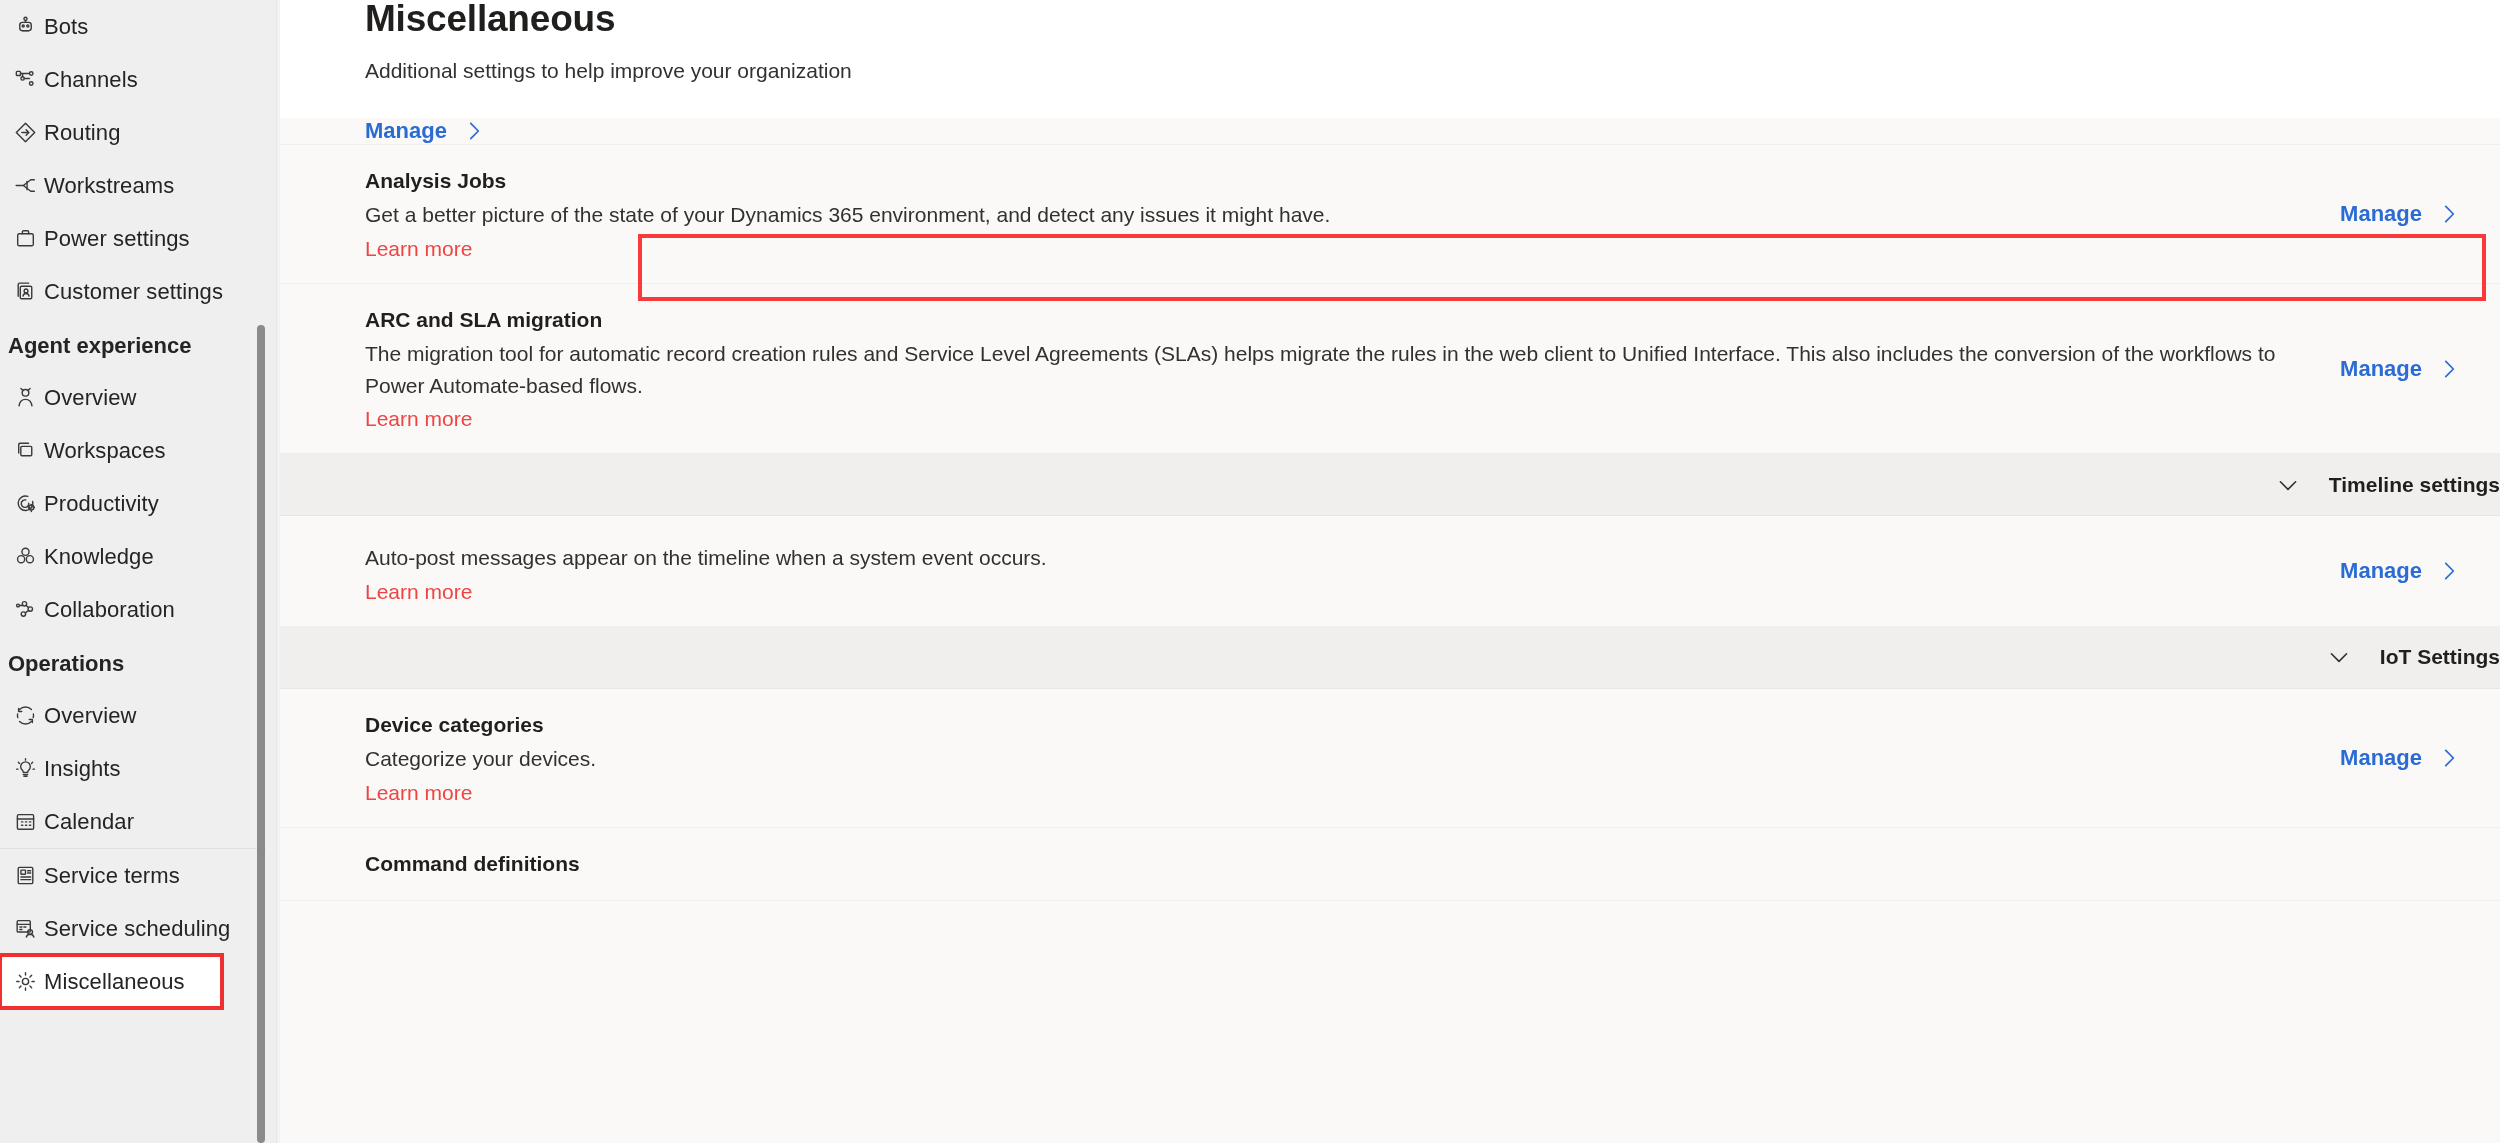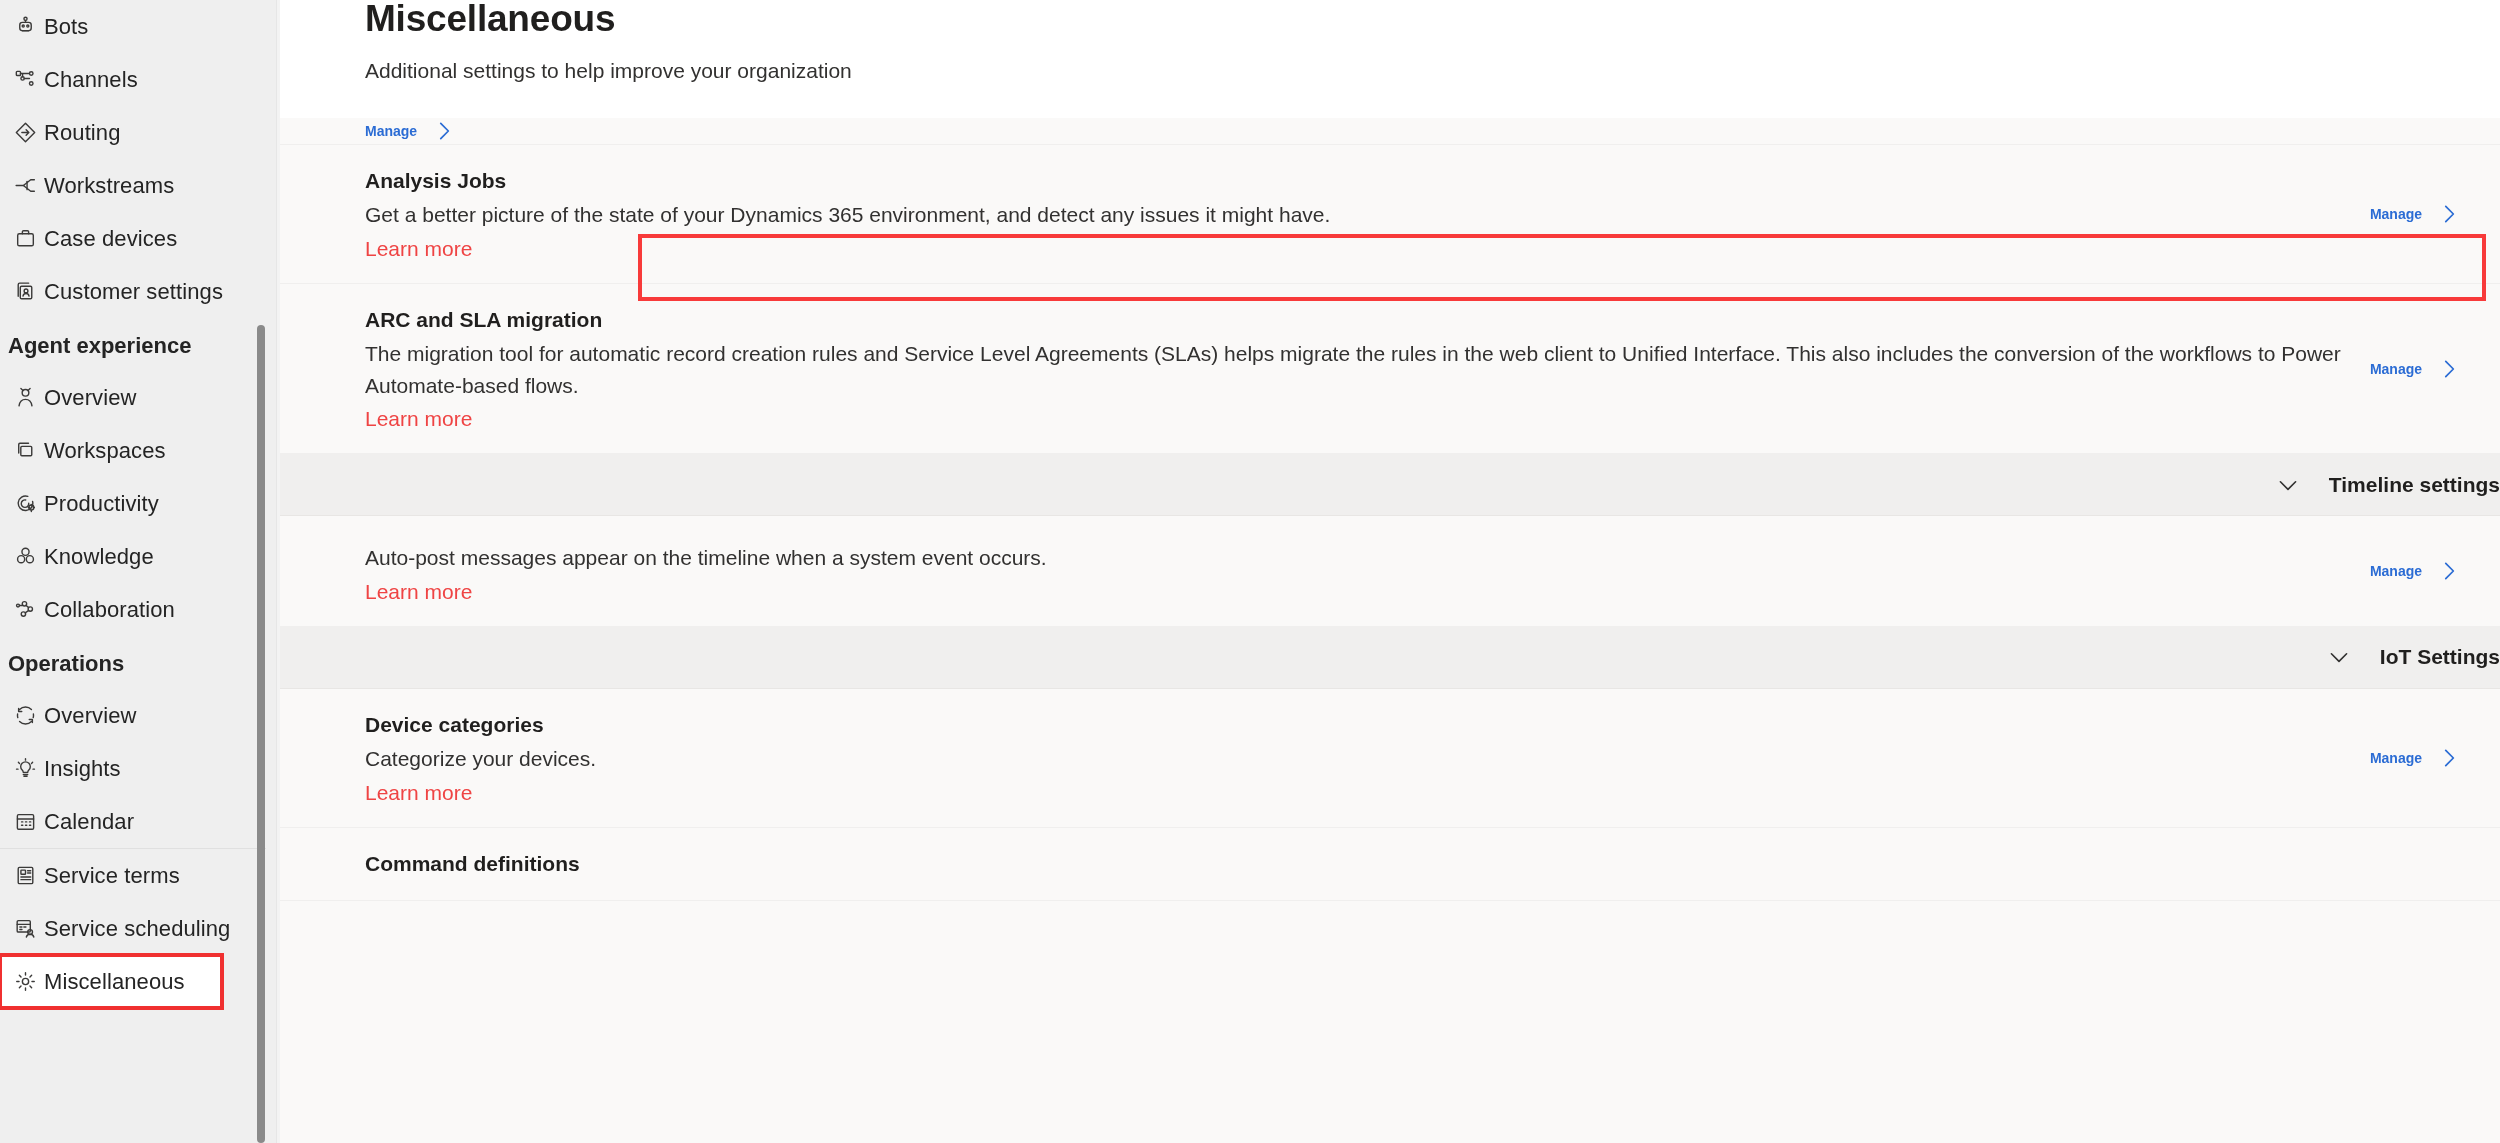--- a/index.html
+++ b/index.html
@@ -160,21 +160,21 @@
     flex: 0 0 auto;
     display: flex;
     align-items: center;
     gap: 14px;
     padding-right: 18px;
     color: #2b6cd4;
     cursor: pointer;
     white-space: nowrap;
   }
   .manage .mtxt {
-    font-size: 14px;
+    font-size: 22px;
     font-weight: 600;
     color: #2b6cd4;
   }
   .manage .chev { display: flex; align-items: center; }
 
   .group-header {
     display: flex;
     align-items: center;
     height: 62px;
     background: #f0efee;
@@ -259,21 +259,21 @@
           </span>
           <span class="lbl">Workstreams</span>
         </div>
         <div class="nav-item">
           <span class="ico">
             <svg width="25" height="25" viewBox="0 0 24 24" fill="none" stroke="#3b3a39" stroke-width="1.35" stroke-linecap="round" stroke-linejoin="round">
               <rect x="4.5" y="7.5" width="15" height="11.5" rx="1.5"></rect>
               <path d="M9 7.5V5.6c0-.6.5-1.1 1.1-1.1h3.8c.6 0 1.1.5 1.1 1.1v1.9"></path>
             </svg>
           </span>
-          <span class="lbl">Case devices</span>
+          <span class="lbl">Power settings</span>
         </div>
         <div class="nav-item">
           <span class="ico">
             <svg width="25" height="25" viewBox="0 0 24 24" fill="none" stroke="#3b3a39" stroke-width="1.35" stroke-linecap="round" stroke-linejoin="round">
               <rect x="7" y="7" width="11" height="12" rx="1.2"></rect>
               <path d="M5 16.5V5.4C5 4.6 5.6 4 6.4 4H15"></path>
               <circle cx="12.5" cy="11.4" r="1.8"></circle>
               <path d="M9.6 16.4c.3-1.6 1.5-2.5 2.9-2.5s2.6.9 2.9 2.5"></path>
             </svg>
           </span>

